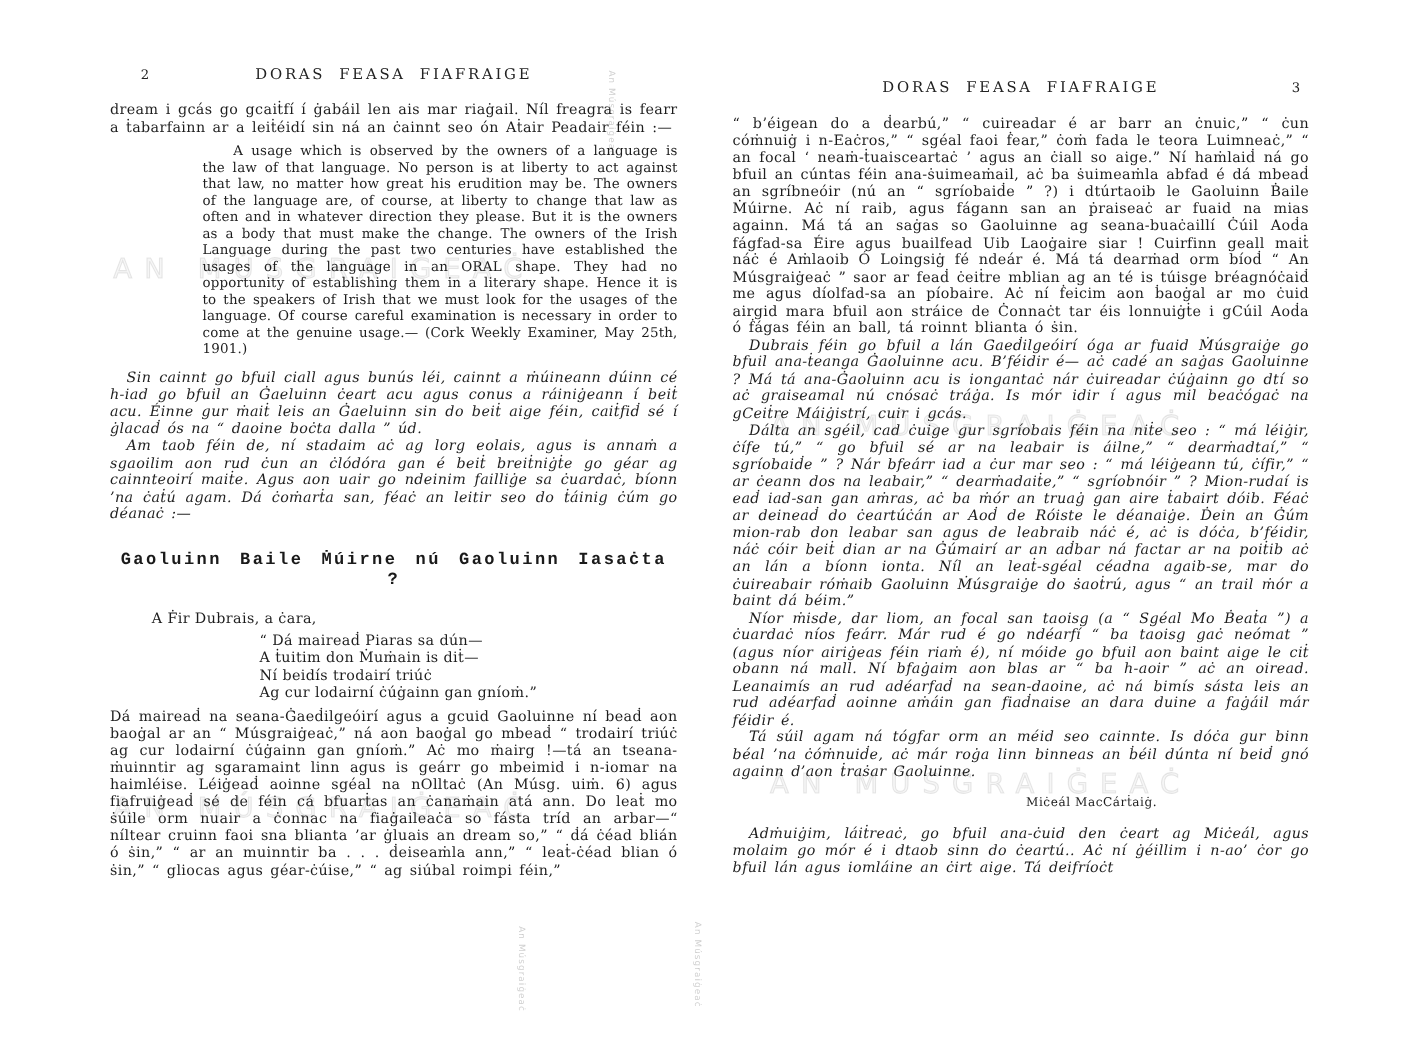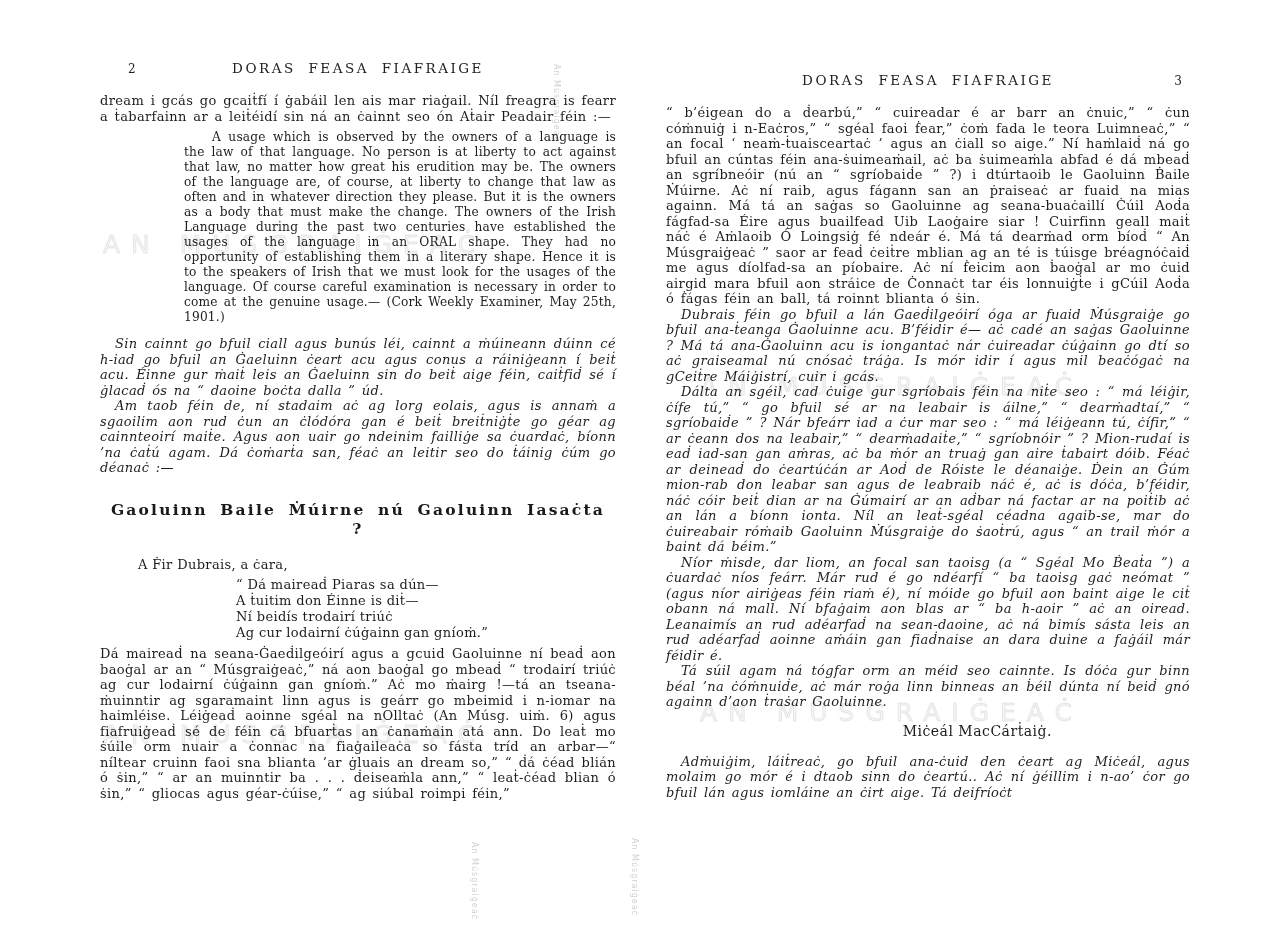--- a/index.html
+++ b/index.html
@@ -22,29 +22,29 @@
     font-size:13px;line-height:15.5px;text-align:justify;margin:0;
     letter-spacing:0.35px;word-spacing:2px;
   }
   .indent{text-indent:15px;font-style:italic;}
   .quote{
     font-size:12.2px;line-height:15px;text-align:justify;
     margin:6px 0 11px 84px;text-indent:28px;letter-spacing:0.2px;word-spacing:1.5px;
   }
   .heading{
     font-size:15.5px;font-weight:bold;letter-spacing:2.2px;word-spacing:5px;
-    text-align:center;margin:24px 0 19px 0;color:#1a1a1a;
+    text-align:center;margin:24px 0 19px 0;color:#1a1a1a;font-family:Liberation Mono, monospace;
   }
   .salutation{font-size:13px;line-height:15.5px;margin:0 0 5px 38px;letter-spacing:0.35px;}
   .verse{
     font-size:13px;line-height:16px;margin:2px 0 5px 136px;
     white-space:pre-line;letter-spacing:0.35px;
   }
   .signature{
-    font-size:14px;text-align:right;padding-right:138px;margin:13px 0 15px 0;
+    font-size:11px;text-align:right;padding-right:138px;margin:13px 0 15px 0;
     letter-spacing:0.5px;
   }
   
   .wm-outline{
     position:absolute;font-family:"DejaVu Sans","Liberation Sans",sans-serif;
     font-size:25px;letter-spacing:11px;white-space:nowrap;
     color:rgba(0,0,0,0.035);-webkit-text-stroke:1px rgba(0,0,0,0.09);
     pointer-events:none;user-select:none;
   }
   .wm-vert{
@@ -79,21 +79,21 @@
     <blockquote class="quote">A usage which is observed by the owners of a language is the law of that language.  No person is at liberty to act against that law, no matter how great his erudition may be.  The owners of the language are, of course, at liberty to change that law as often and in whatever direction they please.  But it is the owners as a body that must make the change.  The owners of the Irish Language during the past two centuries have established the usages of the language in an ORAL shape.  They had no opportunity of establishing them in a literary shape.  Hence it is to the speakers of Irish that we must look for the usages of the language.  Of course careful examination is necessary in order to come at the genuine usage.— (Cork Weekly Examiner, May 25th, 1901.)</blockquote>
 
     <p class="body indent">Sin cainnt go bfuil ciall agus bunús léi, cainnt a ṁúineann dúinn cé h-iad go bfuil an Ġaeluinn ċeart acu agus conus a ráiniġeann í beiṫ acu.  Éinne gur ṁaiṫ leis an Ġaeluinn sin do beiṫ aige féin, caiṫfiḋ sé í ġlacaḋ ós na “ daoine boċta dalla ” úd.</p>
     <p class="body indent">Am taob féin de, ní stadaim aċ ag lorg eolais, agus is annaṁ a sgaoilim aon rud ċun an ċlódóra gan é beiṫ breiṫniġṫe go géar ag cainnteoirí maiṫe.  Agus aon uair go ndeinim failliġe sa ċuardaċ, bíonn ’na ċaṫú agam.  Dá ċoṁarṫa san, féaċ an leitir seo do ṫáinig ċúm go déanaċ :—</p>
 
     <h2 class="heading">Gaoluinn Baile Ṁúirne nú Gaoluinn Iasaċta ?</h2>
 
     <p class="salutation">A Ḟir Dubrais, a ċara,</p>
 
     <div class="verse">“ Dá maireaḋ Piaras sa dún—
-A ṫuitim don Éinne is diṫ—
+A ṫuitim don Ṁuṁain is diṫ—
 Ní beidís trodairí triúċ
 Ag cur lodairní ċúġainn gan gníoṁ.”</div>
 
     <p class="body">Dá maireaḋ na seana-Ġaeḋilgeóirí agus a gcuid Gaoluinne ní beaḋ aon baoġal ar an “ Músgraiġeaċ,” ná aon baoġal go mbeaḋ “ trodairí triúċ ag cur lodairní ċúġainn gan gníoṁ.”  Aċ mo ṁairg !—tá an tseana-ṁuinntir ag sgaramaint linn agus is geárr go mbeimid i n-iomar na haimléise.  Léiġeaḋ aoinne sgéal na nOlltaċ (An Músg. uiṁ. 6) agus fiafruiġeaḋ sé de féin cá bfuarṫas an ċanaṁain atá ann.  Do leaṫ mo ṡúile orm nuair a ċonnac na fiaġaileaċa so fásta tríd an arbar—“ níltear cruinn faoi sna blianta ’ar ġluais an dream so,” “ ḋá ċéad blián ó ṡin,” “ ar an muinntir ba . . . ḋeiseaṁla ann,” “ leaṫ-ċéad blian ó ṡin,” “ gliocas agus géar-ċúise,” “ ag siúbal roimpi féin,”</p>
   </section>
 
   <section class="page page-right">
     <header class="pagehead">
       <span class="pagenum posleft"></span>
       <span class="runtitle">DORAS FEASA FIAFRAIGE</span>

